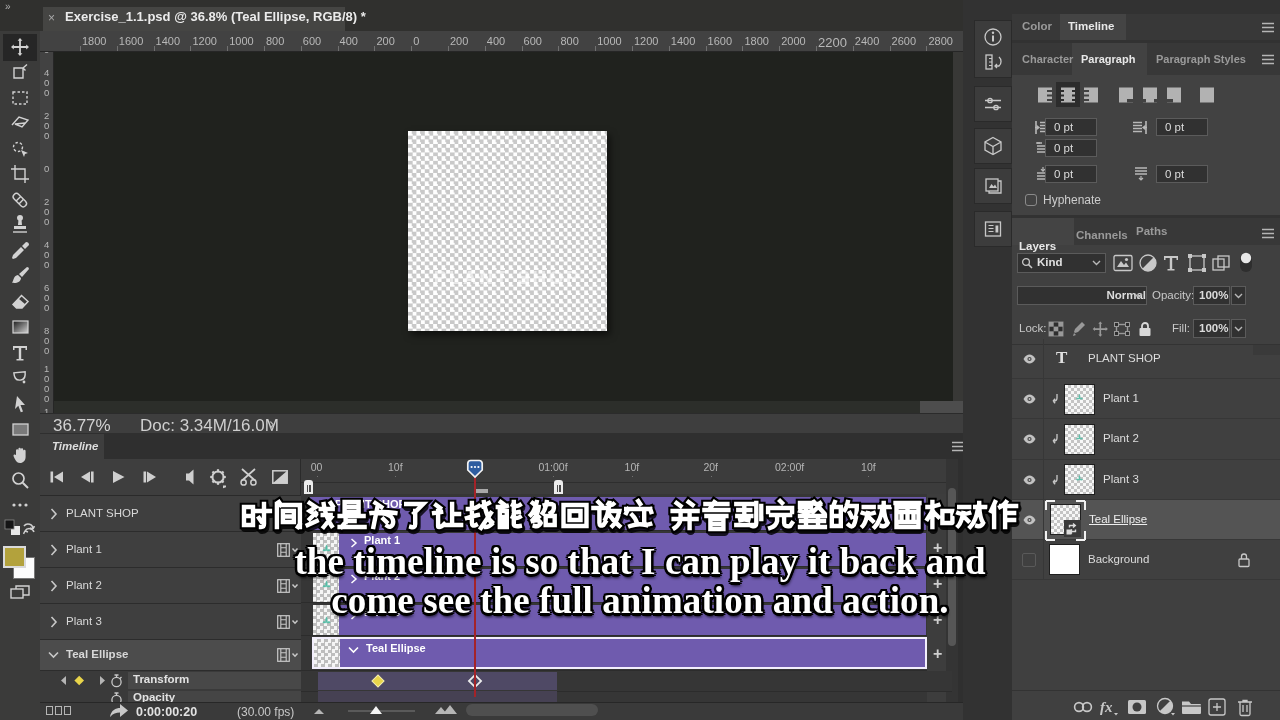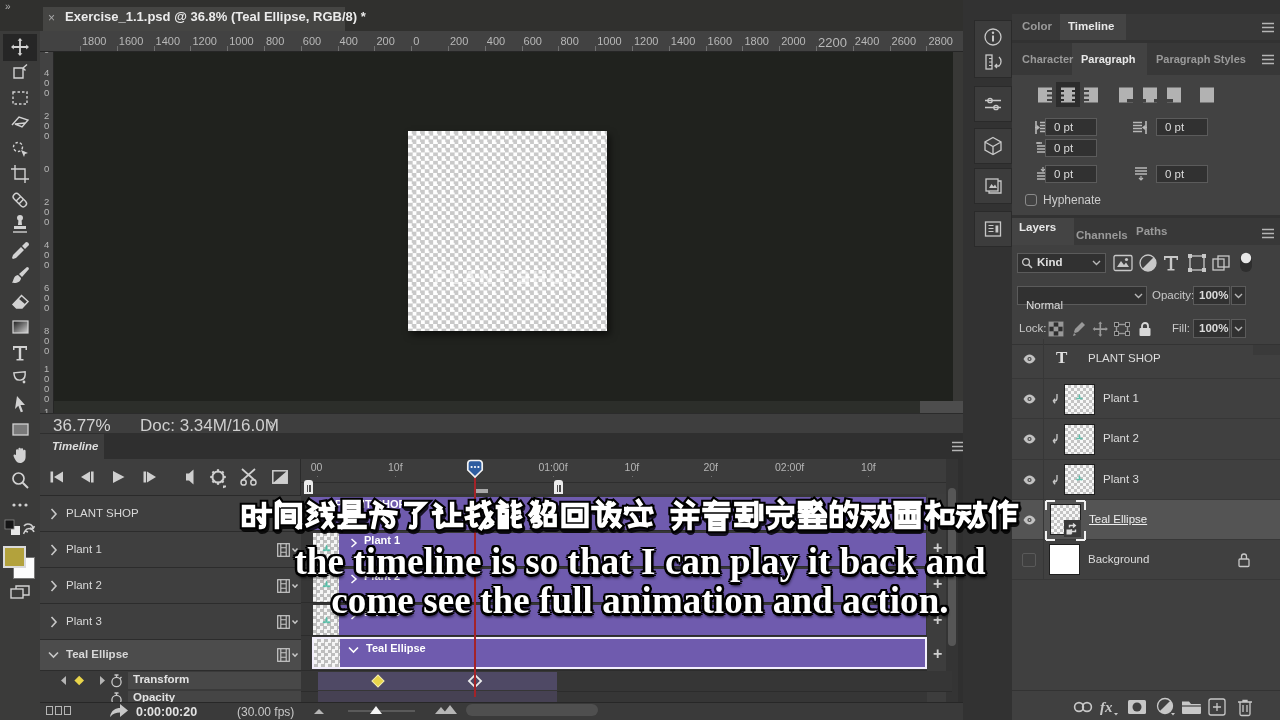--- a/index.html
+++ b/index.html
@@ -547,21 +547,21 @@
       <path d="M2,1 h12 M2,4 h12 M2,7 h12" stroke="#b8b8b8" stroke-width="1.4"></path>
       <path d="M8,9 V13 M6,11 L8,13 L10,11" stroke="#b8b8b8" stroke-width="1.2" fill="none"></path>
     </svg>
     <div class="fld" style="left:1156px;top:165px;width:52px;height:18px;padding:2px 0 0 8px;">0 pt</div>
 <div class="abs" style="left:1025px;top:194px;width:12px;height:12px;border:1.5px solid #8a8a8a;border-radius:3px;"></div>
 <div class="abs" style="left:1043px;top:193px;color:#cccccc;font-size:12px;">Hyphenate</div>
 
 <div class="abs" style="left:1012px;top:218px;width:268px;height:502px;background:#404040;"></div>
 <div class="abs" style="left:1012px;top:218px;width:268px;height:27px;background:#383838;"></div>
 <div class="abs" style="left:1012px;top:218px;width:62px;height:27px;background:#444444;"></div>
-<div class="abs" style="left:1019px;top:221px;color:#e8e8e8;font-size:11.5px;font-weight:bold;">Layers</div>
+<div class="abs" style="left:1019px;top:240px;color:#e8e8e8;font-size:11.5px;font-weight:bold;">Layers</div>
 <div class="abs" style="left:1076px;top:229px;color:#9a9a9a;font-size:11.5px;font-weight:bold;">Channels</div>
 <div class="abs" style="left:1136px;top:225px;color:#9a9a9a;font-size:11.5px;font-weight:bold;">Paths</div>
 <svg class="abs" style="left:1261px;top:228px;" width="14" height="11" viewBox="0 0 14 11">
       <path d="M1,1.5 H13 M1,5.5 H13 M1,9.5 H13" stroke="#b5b5b5" stroke-width="1.6"></path>
     </svg>
 
 <div class="fld" style="left:1017px;top:253px;width:89px;height:20px;"></div>
 <svg class="abs" style="left:1021px;top:257px;" width="12" height="12" viewBox="0 0 12 12">
       <circle cx="5" cy="5" r="3.4" fill="none" stroke="#c8c8c8" stroke-width="1.3"></circle>
       <path d="M7.6,7.6 L11,11" stroke="#c8c8c8" stroke-width="1.5"></path>
@@ -590,21 +590,21 @@
       <rect class="picf" x="16" y="16" width="4" height="4"></rect>
     </svg>
     <svg class="abs" style="left:1210px;top:252px;" width="22" height="22" viewBox="0 0 22 22">
       <rect class="pic" x="3" y="7" width="11" height="11"></rect>
       <rect class="pic" x="8" y="4" width="11" height="11" fill="#404040"></rect>
     </svg>
     <svg class="abs" style="left:1237px;top:250px;" width="18" height="26" viewBox="0 0 18 26">
 <rect x="3" y="3" width="12" height="19" rx="6" fill="#2e2e2e"></rect>
       <circle cx="9" cy="8" r="5.2" fill="#e8e8e8"></circle>
     </svg>
-<div class="fld" style="left:1017px;top:286px;width:130px;height:19px;padding:12px 0 0 8px;font-weight:normal;">Normal</div>
+<div class="fld" style="left:1017px;top:286px;width:130px;height:19px;padding:2px 0 0 8px;font-weight:bold;text-align:right;">Normal</div>
 <svg class="abs" style="left:1134px;top:293px;" width="9" height="6" viewBox="0 0 9 6">
       <path d="M1,1 L4.5,4.5 L8,1" stroke="#b8b8b8" stroke-width="1.4" fill="none"></path>
     </svg>
 <div class="abs" style="left:1152px;top:289px;color:#c8c8c8;font-size:11.5px;">Opacity:</div>
 <div class="fld" style="left:1193px;top:286px;width:37px;height:19px;padding:2px 0 0 5px;font-weight:bold;">100%</div>
 <div class="fld" style="left:1231px;top:286px;width:15px;height:19px;"></div>
 <svg class="abs" style="left:1234px;top:293px;" width="9" height="6" viewBox="0 0 9 6">
       <path d="M1,1 L4.5,4.5 L8,1" stroke="#b8b8b8" stroke-width="1.4" fill="none"></path>
     </svg>
 <div class="abs" style="left:1019px;top:322px;color:#c8c8c8;font-size:11.5px;">Lock:</div>

